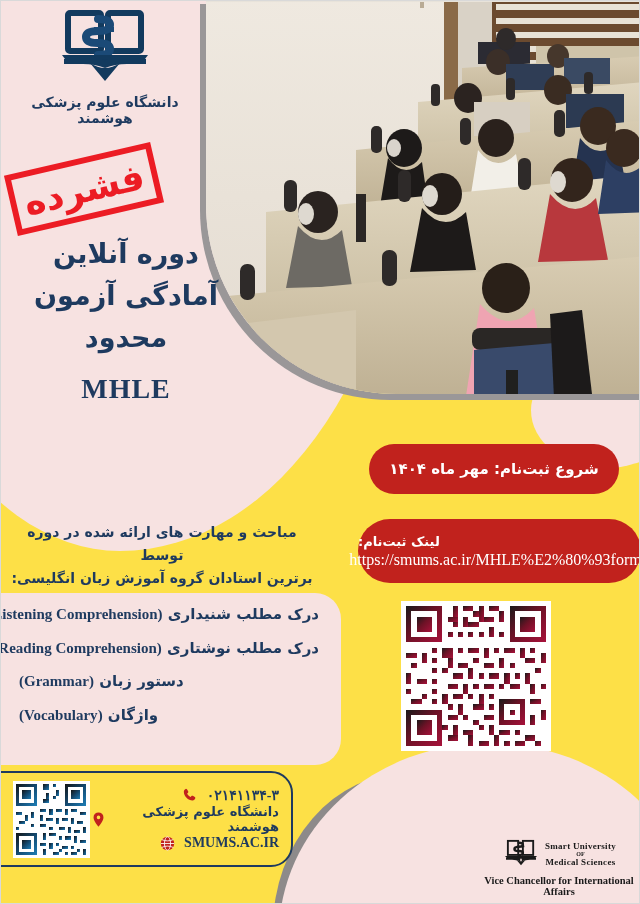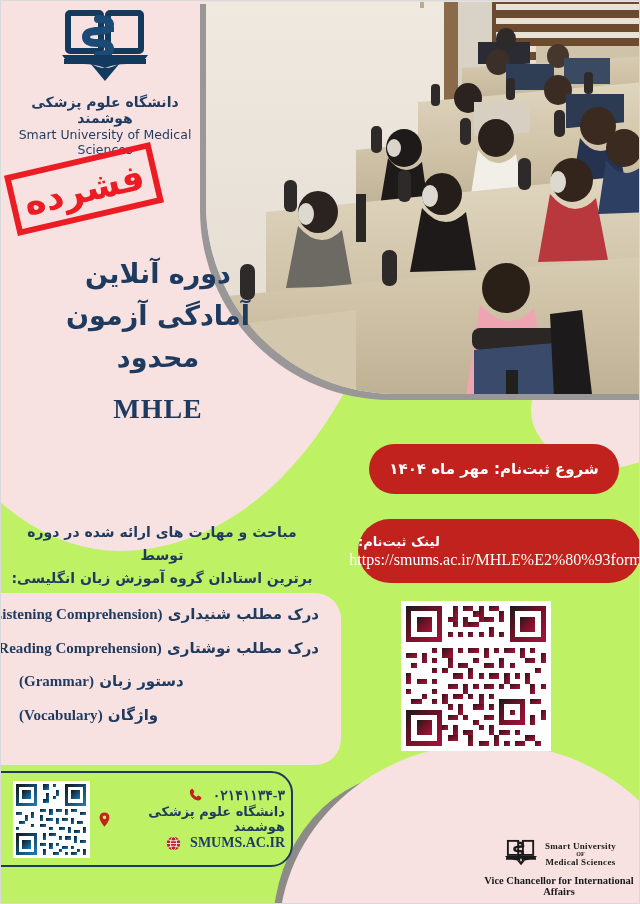--- a/index.html
+++ b/index.html
@@ -6,21 +6,21 @@
   html, body {
     margin: 0;
     padding: 0;
     background: #ffffff;
   }
   #poster {
     position: relative;
     width: 640px;
     height: 904px;
     overflow: hidden;
-    background: #bef264;
+    background: #fde047;
     font-family: "DejaVu Sans", "Liberation Sans", sans-serif;
     border: 1px solid #d9d9d9;
     box-sizing: border-box;
   }
 
   
   .bg-layer { position: absolute; inset: 0; overflow: hidden; }
 
   .blob-topleft {
     position: absolute;
@@ -129,25 +129,24 @@
     color: #ec1c24;
     font-size: 36px;
     font-weight: bold;
     direction: rtl;
   }
 
   
   .headline {
     position: absolute;
     left: 0;
-    top: 252px;
+    top: 232px;
     width: 250px;
     text-align: center;
     direction: rtl;
-    padding-left: 32px;
   }
   .headline .l1, .headline .l2 {
     color: #1e3a5f;
     font-weight: bold;
     font-size: 27px;
     line-height: 1.55;
     letter-spacing: -0.5px;
   }
   .headline .l3 {
     color: #1e3a5f;
@@ -269,21 +268,21 @@
   }
   .qr-small {
     position: absolute;
     left: 10px;
     top: 780px;
     width: 80px;
     height: 77px;
   }
   .contact-rows {
     position: absolute;
-    left: 94px;
+    left: 88px;
     top: 782px;
     width: 190px;
     direction: rtl;
   }
   .contact-row {
     display: flex;
     align-items: center;
     height: 24px;
     gap: 8px;
     flex-direction: row-reverse;
@@ -483,21 +482,20 @@
       <rect x="44" y="18" width="20" height="5" fill="#1b4a77"></rect>
 
       <path d="M12 46 h86 l-6 8 H18 Z" fill="#123a5e"></path>
 
       <path d="M14 50 h38 q3 0 3 3 v6 q-10 -4 -22 -4 h-19 Z" fill="#123a5e"></path>
       <path d="M96 50 h-38 q-3 0 -3 3 v6 q10 -4 22 -4 h19 Z" fill="#123a5e"></path>
       <path d="M44 57 q11 14 22 0 q-11 8 -22 0 Z" fill="#123a5e"></path>
       <path d="M40 54 l15 18 l15 -18 q-15 10 -30 0 Z" fill="#123a5e"></path>
     </svg>
     <div class="logo-fa">دانشگاه علوم پزشکی هوشمند</div>
-    <div class="logo-en">Smart University of Medical Sciences</div>
   </div>
 
   <div class="stamp"></div>
   <div class="stamp-text">فشرده</div>
 
   <div class="headline">
     <div class="l1">دوره آنلاین</div>
     <div class="l2">آمادگی آزمون محدود</div>
     <div class="l3">MHLE</div>
   </div>

